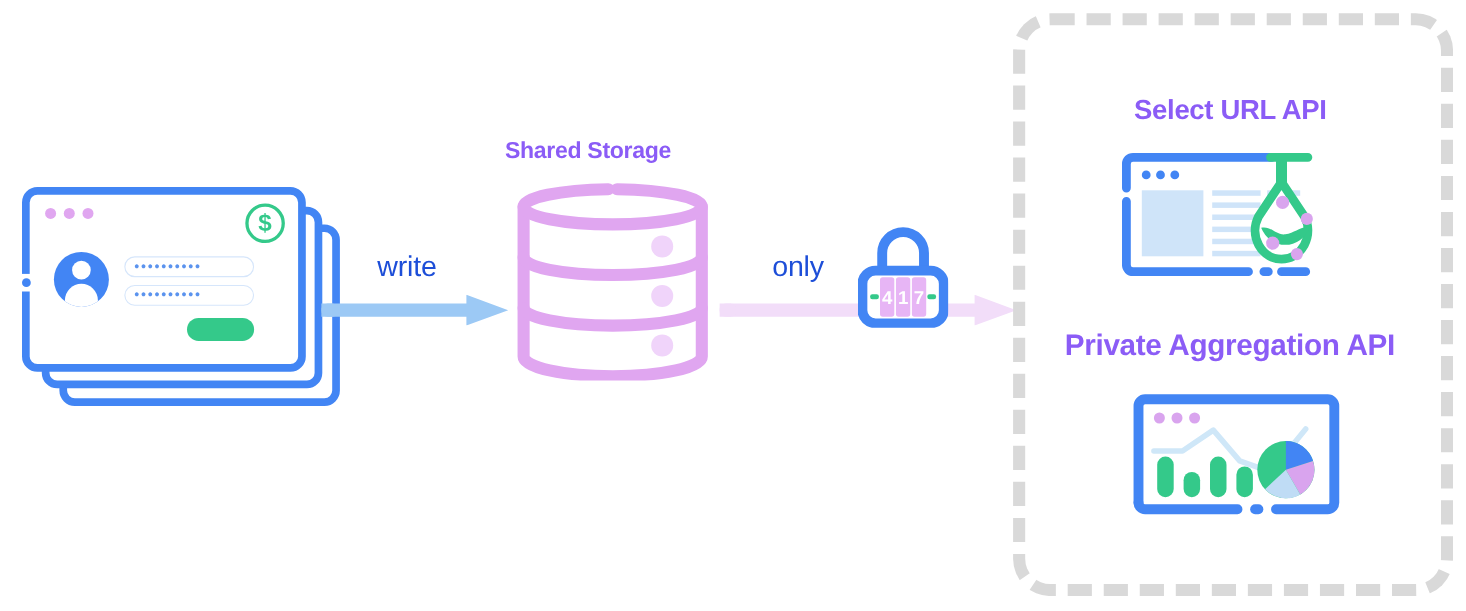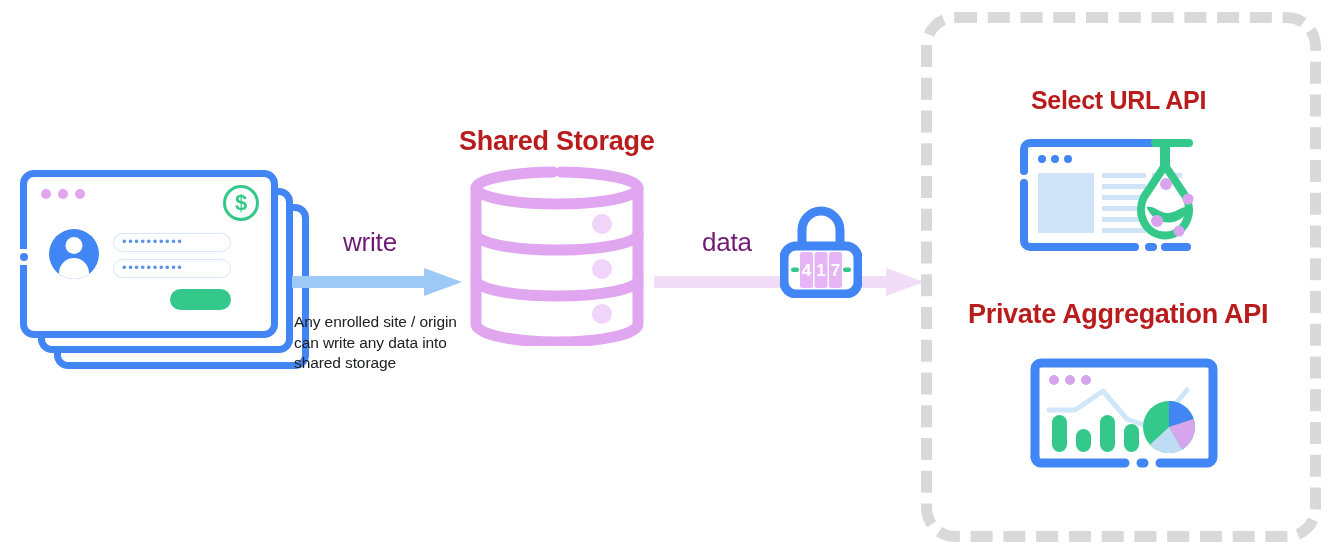--- a/index.html
+++ b/index.html
@@ -16,33 +16,33 @@
     width: 1333px;
     height: 555px;
     background: #ffffff;
     overflow: hidden;
   }
   .abs { position: absolute; }
 
   
   .heading {
     font-weight: 700;
-    color: #b91c1c;
+    color: #8b5cf6;
     letter-spacing: -0.3px;
     white-space: nowrap;
   }
   .caption {
     color: #202124;
     font-size: 15.5px;
     line-height: 20.5px;
     letter-spacing: -0.1px;
   }
   .arrow-label {
     font-size: 26px;
-    color: #701a75;
+    color: #1d4ed8;
     letter-spacing: -0.2px;
   }
 
   
   #site-stack { left: 14px; top: 168px; width: 300px; height: 200px; }
   .card-shell {
     position: absolute;
     border: 7px solid #4285f4;
     border-radius: 14px;
     background: #ffffff;
@@ -135,21 +135,21 @@
     border-radius: 10.5px;
     background: #34c98a;
   }
 
   
   #write-label { left: 343px; top: 227px; }
   #write-arrow { left: 292px; top: 268px; width: 170px; height: 28px; }
   #write-caption { left: 294px; top: 312px; width: 172px; }
 
   
-  #storage-title { left: 459px; top: 126px; font-size: 27px; }
+  #storage-title { left: 459px; top: 126px; font-size: 21px; }
   #storage-cyl { left: 467px; top: 166px; width: 180px; height: 180px; }
 
   
   #read-label { left: 702px; top: 227px; }
   #read-arrow { left: 654px; top: 268px; width: 270px; height: 28px; }
   #lock { left: 780px; top: 204px; width: 82px; height: 94px; }
   #read-caption { left: 666px; top: 318px; width: 232px; }
 
   
   #output-panel {
@@ -199,42 +199,41 @@
     </div>
   </div>
 
   <div id="write-label" class="abs arrow-label">write</div>
 
   <svg id="write-arrow" class="abs" viewBox="0 0 170 28">
     <path d="M0 8 h132 v-8 l38 14 l-38 14 v-8 H0 z" fill="#9cc9f5"></path>
     <rect x="0" y="8" width="16" height="12" rx="6" fill="#9cc9f5"></rect>
   </svg>
 
-  <div id="write-caption" class="abs caption">Any enrolled site / origin can write any data into shared storage</div>
 
   <div id="storage-title" class="abs heading">Shared Storage</div>
 
   <svg id="storage-cyl" class="abs" viewBox="0 0 180 180">
     <g fill="none" stroke="#e0a6f0" stroke-width="11" stroke-linecap="round">
 
       <path d="M9 22 V158 C9 168 45 176 90 176 C135 176 171 168 171 158 V22"></path>
 
       <path d="M86 6 C42 6.6 9 13.6 9 22 C9 30.8 45 38 90 38 C135 38 171 30.8 171 22 C171 13.6 138 6.6 94 6"></path>
 
       <path d="M9 68 C9 76.8 45 84 90 84 C135 84 171 76.8 171 68"></path>
       <path d="M9 114 C9 122.8 45 130 90 130 C135 130 171 122.8 171 114"></path>
     </g>
     <g fill="#f0d4fa">
       <circle cx="135" cy="58" r="10"></circle>
       <circle cx="135" cy="103" r="10"></circle>
       <circle cx="135" cy="148" r="10"></circle>
     </g>
   </svg>
 
-  <div id="read-label" class="abs arrow-label">data</div>
+  <div id="read-label" class="abs arrow-label">only</div>
 
   <svg id="read-arrow" class="abs" viewBox="0 0 270 28">
     <path d="M0 8 h232 v-8 l38 14 l-38 14 v-8 H0 z" fill="#f2ddf9"></path>
     <rect x="0" y="8" width="16" height="12" rx="6" fill="#f2ddf9"></rect>
   </svg>
 
   <svg id="lock" class="abs" viewBox="0 0 82 94">
     <path d="M22 44 V26 a19 19 0 0 1 38 0 V44" fill="none" stroke="#4285f4" stroke-width="9" stroke-linecap="round"></path>
     <rect x="4" y="42" width="74" height="48" rx="12" fill="#ffffff" stroke="#4285f4" stroke-width="9"></rect>
     <g>

